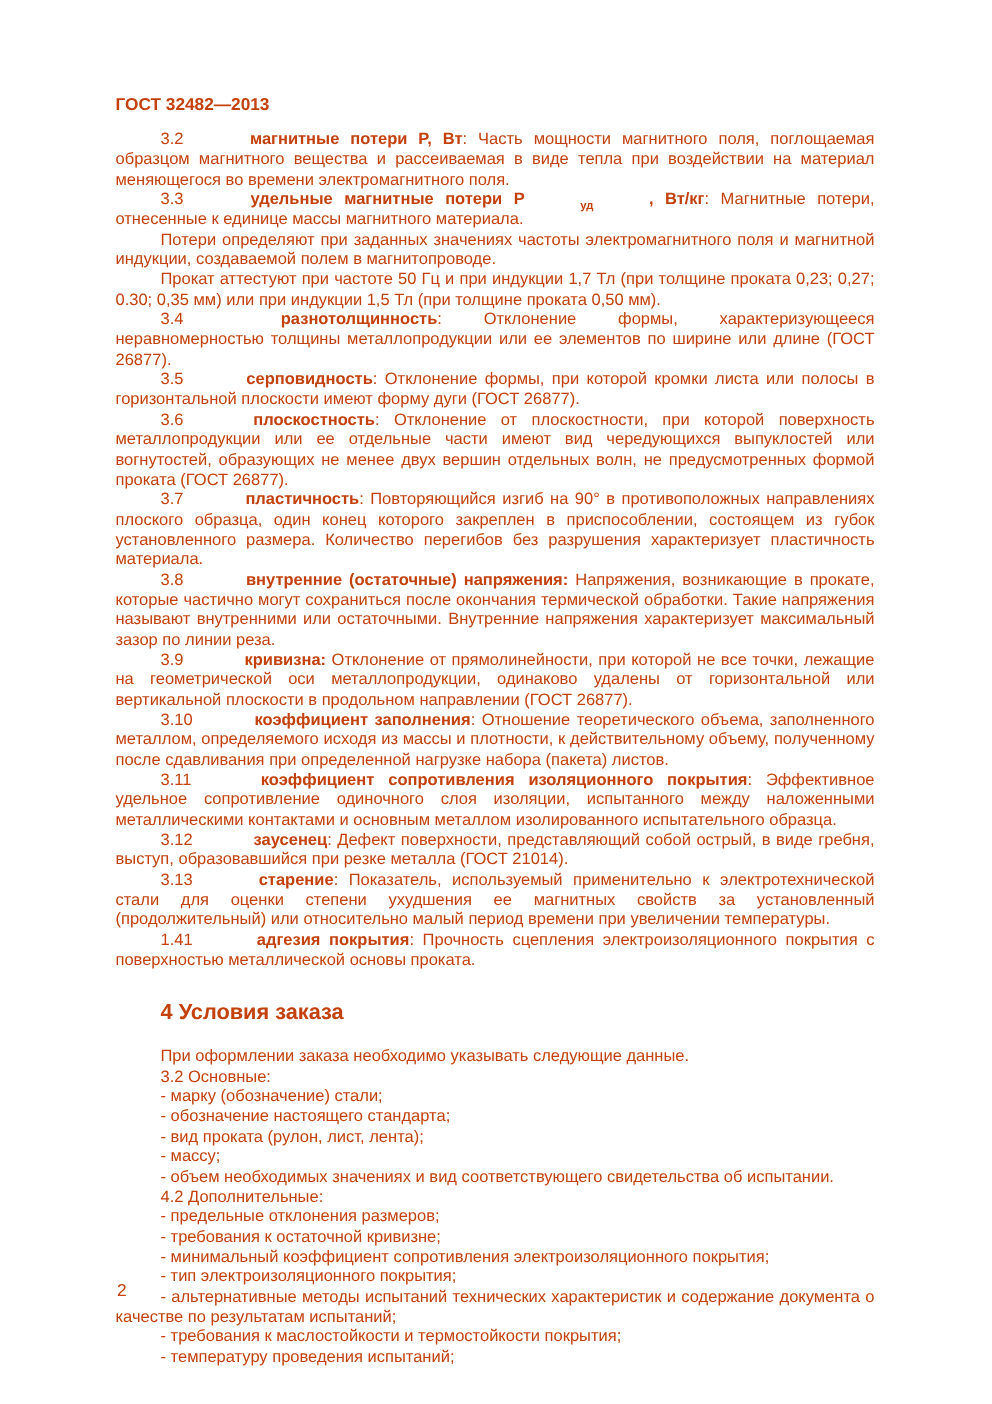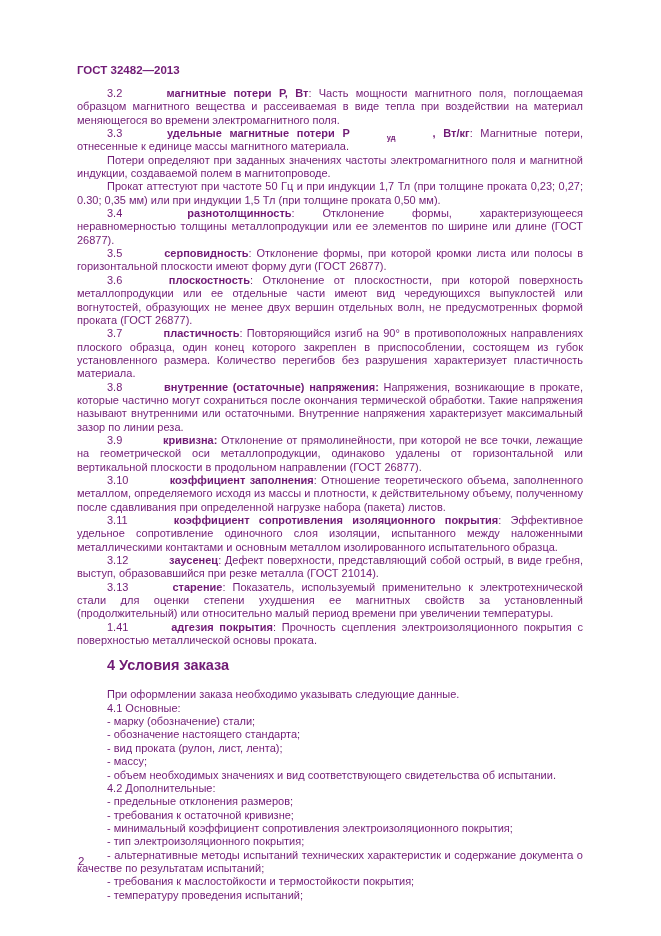--- a/index.html
+++ b/index.html
@@ -1,21 +1,21 @@
 <!DOCTYPE html>
 <html><head>
 <meta charset="utf-8">
 <style>
   html, body { margin: 0; padding: 0; background: #ffffff; }
   .page {
     position: relative;
     width: 661px;
     height: 936px;
     background: #ffffff;
-    color: #701a75;
+    color: #c2410c;
     font-family: "Liberation Sans", sans-serif;
     overflow: hidden;
   }
   .content {
     position: absolute;
     left: 77px;
     top: 64px;
     width: 506px;
   }
   .doc-header {
@@ -34,21 +34,21 @@
   .b { font-weight: 700; padding-left: 37px; }
   sub.b {
     font-size: 7.5px;
     line-height: 0;
     font-weight: 700;
   }
   .heading {
     font-size: 14.5px;
     font-weight: 700;
     line-height: 16px;
-    margin: 10px 0 15px 0;
+    margin: 20px 0 15px 0;
     text-indent: 30px;
   }
   .page-number {
     position: absolute;
     left: 78px;
     top: 855px;
     font-size: 11.5px;
   }
 </style>
 </head>
@@ -85,21 +85,21 @@
 
     <p class="para"><span>3.12 </span><span class="b">заусенец</span><span>: Дефект поверхности, представляющий собой острый, в виде гребня, выступ, образовавшийся при резке металла (ГОСТ 21014).</span></p>
 
     <p class="para"><span>3.13 </span><span class="b">старение</span><span>: Показатель, используемый применительно к электротехнической стали для оценки степени ухудшения ее магнитных свойств за установленный (продолжительный) или относительно малый период времени при увеличении температуры.</span></p>
 
     <p class="para"><span>1.41 </span><span class="b">адгезия покрытия</span><span>: Прочность сцепления электроизоляционного покрытия с поверхностью металлической основы проката.</span></p>
 
     <div class="heading">4 Условия заказа</div>
 
     <p class="para">При оформлении заказа необходимо указывать следующие данные.</p>
-    <p class="para">4.1 Основные:</p>
+    <p class="para">3.2 Основные:</p>
     <p class="para">- марку (обозначение) стали;</p>
     <p class="para">- обозначение настоящего стандарта;</p>
     <p class="para">- вид проката (рулон, лист, лента);</p>
     <p class="para">- массу;</p>
     <p class="para">- объем необходимых значениях и вид соответствующего свидетельства об испытании.</p>
     <p class="para">4.2 Дополнительные:</p>
     <p class="para">- предельные отклонения размеров;</p>
     <p class="para">- требования к остаточной кривизне;</p>
     <p class="para">- минимальный коэффициент сопротивления электроизоляционного покрытия;</p>
     <p class="para">- тип электроизоляционного покрытия;</p>

